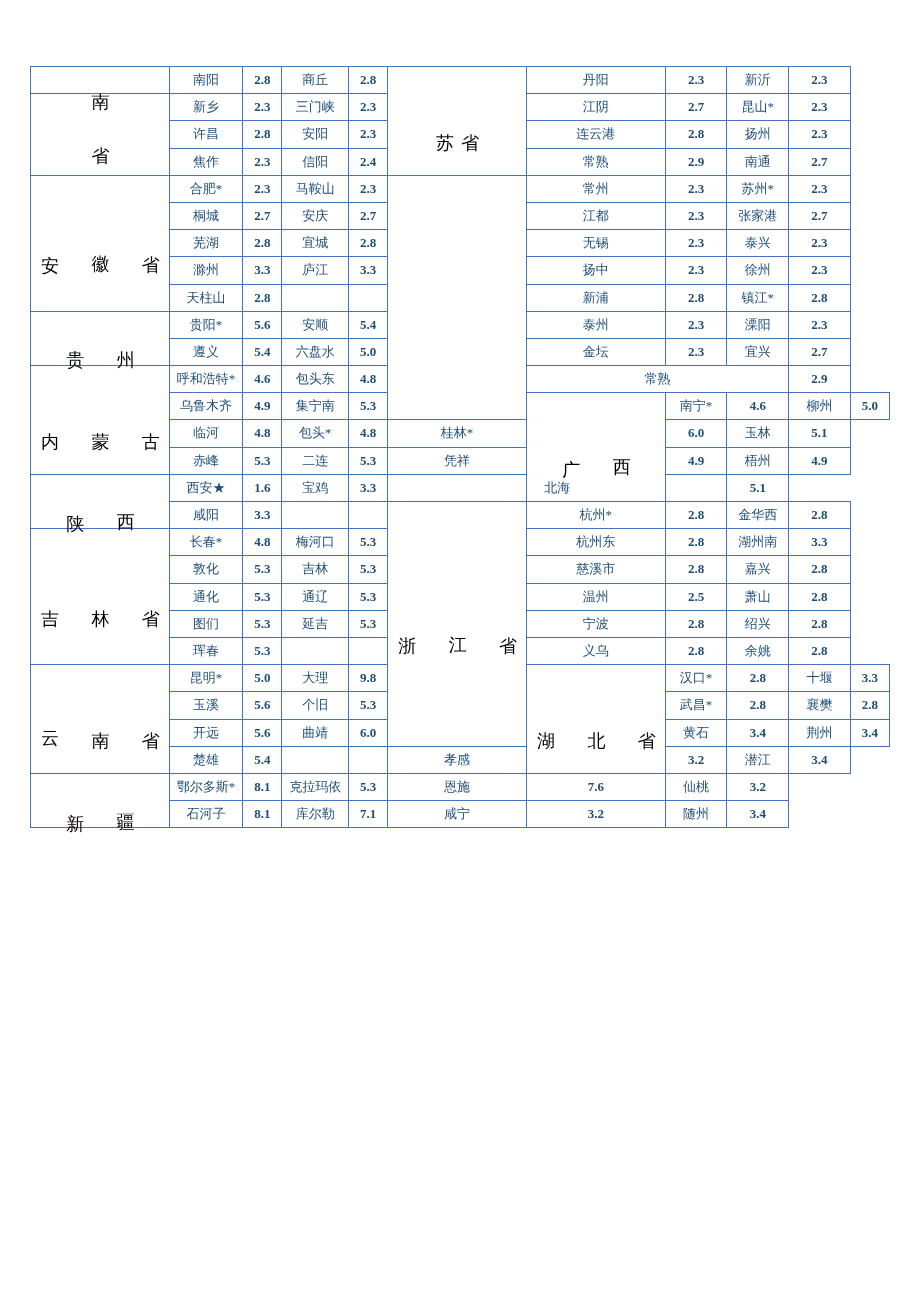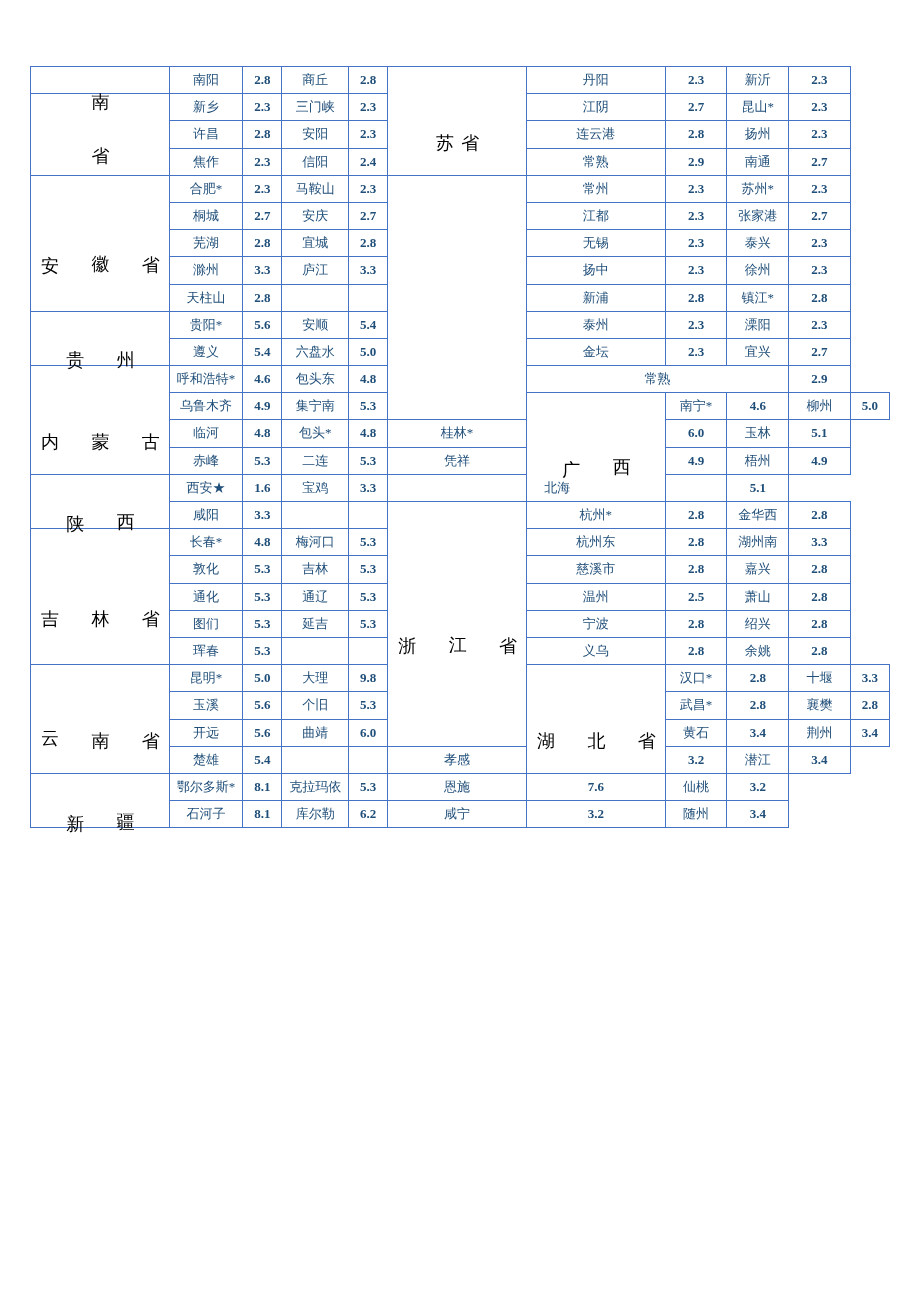--- a/index.html
+++ b/index.html
@@ -359,21 +359,21 @@
         <td class="city">恩施</td>
         <td class="num">7.6</td>
         <td class="city">仙桃</td>
         <td class="num">3.2</td>
       </tr>
 
       <tr>
         <td class="city">石河子</td>
         <td class="num">8.1</td>
         <td class="city">库尔勒</td>
-        <td class="num">6.2</td>
+        <td class="num">7.1</td>
         <td class="city">咸宁</td>
         <td class="num">3.2</td>
         <td class="city">随州</td>
         <td class="num">3.4</td>
       </tr>
     </tbody>
   </table>
 </div>
 
 </body></html>

